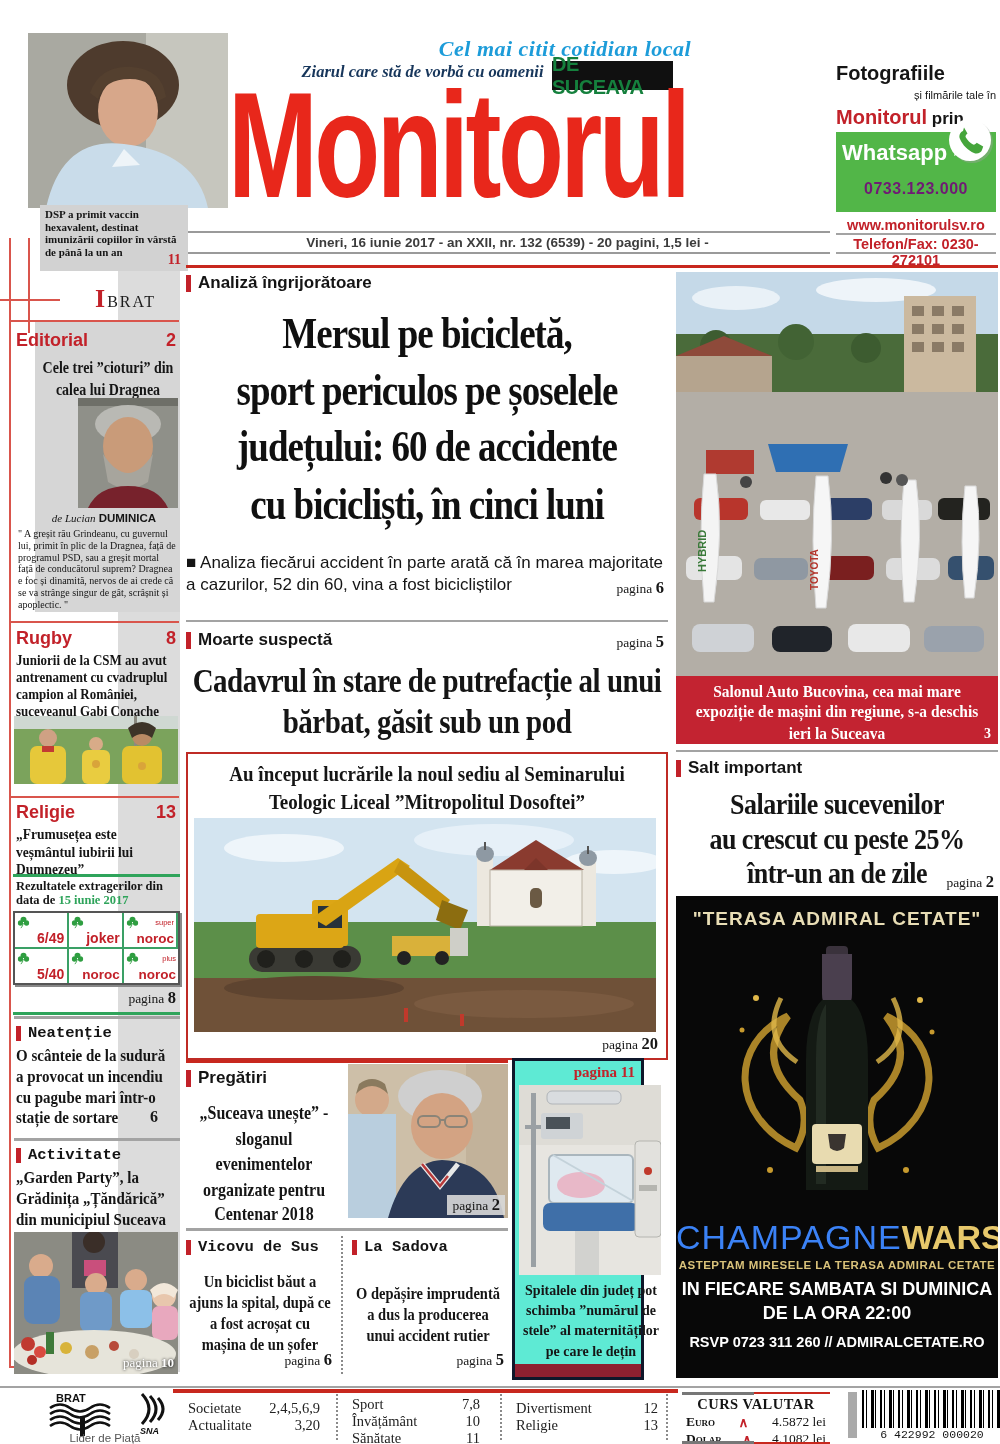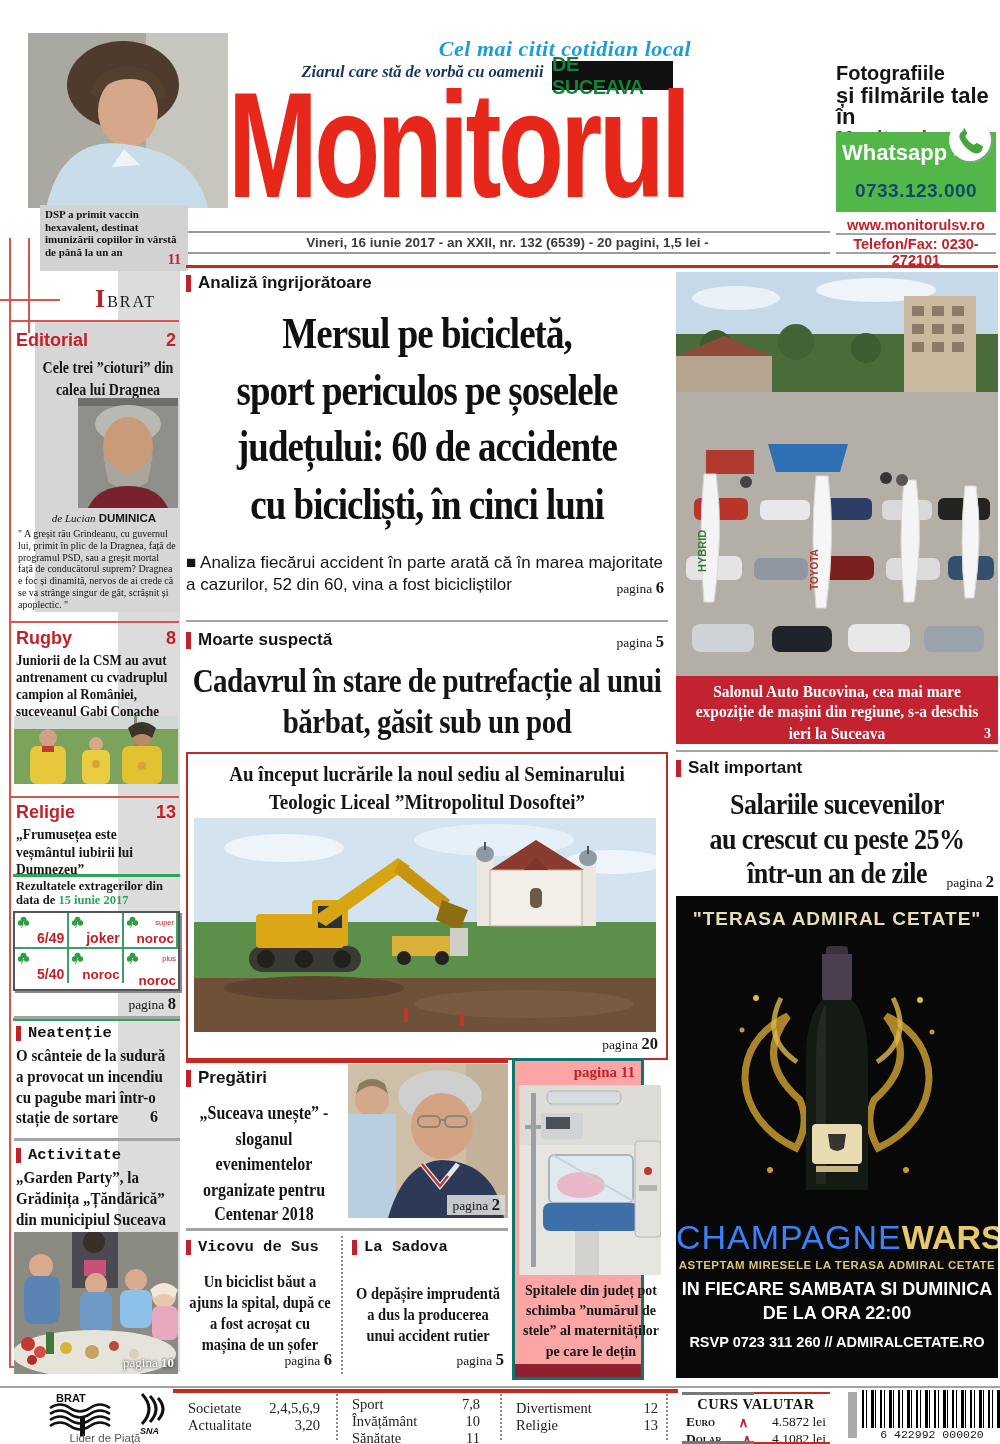--- a/index.html
+++ b/index.html
@@ -53,28 +53,28 @@
   </svg>
 </div>
 
 <div class="abs ser" style="left:330px;top:36px;width:470px;text-align:center;font-style:italic;font-weight:bold;font-size:22px;color:#1d9cd9;letter-spacing:.5px;">Cel mai citit cotidian local</div>
 <div class="abs ser" style="left:300px;top:62px;width:245px;text-align:center;font-style:italic;font-weight:bold;font-size:16.5px;color:#17365b;">Ziarul care stă de vorbă cu oamenii</div>
 <div class="abs" style="left:552px;top:61px;width:121px;height:29px;background:#101010;color:#15803d;font-weight:bold;font-size:20px;display:flex;align-items:center;justify-content:center;letter-spacing:-.5px;">DE SUCEAVA</div>
 <div class="abs" style="left:228px;top:70px;width:760px;font-weight:bold;font-size:150px;line-height:150px;color:#e8271b;letter-spacing:-5px;transform:scaleX(.72);transform-origin:left center;white-space:nowrap;">Monitorul</div>
 
 <div class="abs" style="left:836px;top:62px;width:160px;height:150px;">
   <div style="font-weight:bold;font-size:20px;line-height:23px;">Fotografiile</div>
-  <div style="font-weight:bold;font-size:22px;line-height:21px;">și filmările tale în</div>
+  <div style="font-weight:normal;font-size:11px;line-height:21px;text-align:right;">și filmările tale în</div>
   <div style="font-weight:bold;font-size:17px;line-height:22px;">
     <span class="red" style="font-size:20px;">Monitorul</span>
     <span>prin</span>
   </div>
   <div style="position:absolute;left:0;top:70px;width:160px;height:80px;background:#52b648;">
     <div style="color:#fff;font-weight:bold;font-size:22px;padding:8px 0 0 6px;">Whatsapp</div>
-    <div style="color:#0c4a6e;font-weight:bold;font-size:19px;text-align:center;margin-top:14px;letter-spacing:.5px;">0733.123.000</div>
+    <div style="color:#701a75;font-weight:bold;font-size:16px;text-align:center;margin-top:14px;letter-spacing:.5px;">0733.123.000</div>
     <span class="abs" style="right:-2px;top:-16px;">
       <svg width="54" height="54" viewBox="0 0 54 54">
         <circle cx="28" cy="26" r="21" fill="#9aa59a" opacity=".45"></circle>
         <circle cx="26" cy="24" r="21" fill="#fff"></circle>
         <polygon points="10,40 14,26 22,34" fill="#fff"></polygon>
         <path d="M19 15 c-3 1 -4.5 5 -3 8 2.5 6 8 11.5 14 14 3 1.5 7 0 8 -3 l1.2 -3.6 -6.5 -3.6 c-1 1.2 -2.4 2.4 -3.6 1.8 -2.6 -1.4 -6 -4.8 -7.4 -7.4 -.7 -1.3 .6 -2.6 1.8 -3.6 l-3.5 -6z" fill="#45a53b"></path>
       </svg>
     </span>
   </div>
 </div>
@@ -189,21 +189,21 @@
     </div>
     <div class="lotcell" style="height:34px;">
       <span class="abs" style="left:2px;top:2px;"><svg width="13" height="13" viewBox="0 0 15 15">
             <ellipse cx="7.5" cy="4" rx="3.4" ry="3" fill="#2f9e41"></ellipse>
             <ellipse cx="4" cy="8" rx="3" ry="3.2" fill="#2f9e41"></ellipse>
             <ellipse cx="11" cy="8" rx="3" ry="3.2" fill="#2f9e41"></ellipse>
             <path d="M7.5 8 q-1 4 -3 6" stroke="#2f9e41" fill="none"></path>
           </svg></span>
       <span class="abs red" style="right:2px;bottom:1px;font-weight:bold;font-size:13.5px;">noroc</span>
     </div>
-    <div class="lotcell" style="height:40px;">
+    <div class="lotcell" style="height:34px;">
       <span class="abs" style="left:2px;top:2px;"><svg width="13" height="13" viewBox="0 0 15 15">
             <ellipse cx="7.5" cy="4" rx="3.4" ry="3" fill="#2f9e41"></ellipse>
             <ellipse cx="4" cy="8" rx="3" ry="3.2" fill="#2f9e41"></ellipse>
             <ellipse cx="11" cy="8" rx="3" ry="3.2" fill="#2f9e41"></ellipse>
             <path d="M7.5 8 q-1 4 -3 6" stroke="#2f9e41" fill="none"></path>
           </svg></span>
       <span class="abs red" style="right:2px;top:5px;font-size:7.5px;">plus</span>
       <span class="abs red" style="right:2px;bottom:1px;font-weight:bold;font-size:13.5px;">noroc</span>
     </div>
   </div>
@@ -347,21 +347,21 @@
 <div class="abs pg rgt" style="left:186px;top:1350px;width:146px;"><span>pagina</span> <b>6</b></div>
 
 <div class="abs dotv" style="left:341px;top:1236px;height:138px;"></div>
 
 <div class="abs kick sm" style="left:352px;top:1238px;">
     <span>La Sadova</span>
   </div>
 <div class="abs serB ctr sY11" style="left:352px;top:1284px;width:152px;font-size:14.5px;line-height:1.3;">O depășire imprudentă a dus la producerea unui accident rutier</div>
 <div class="abs pg rgt" style="left:352px;top:1350px;width:152px;"><span>pagina</span> <b>5</b></div>
 
-<div class="abs" style="left:512px;top:1058px;width:132px;height:322px;border:3px solid #0f766e;background:#fca5a5;box-sizing:border-box;">
+<div class="abs" style="left:512px;top:1058px;width:132px;height:322px;border:3px solid #0f172a;background:#5eead4;box-sizing:border-box;">
   <div class="serB red rgt" style="padding:3px 6px 0 0;font-size:15px;"><span>pagina</span> <b>11</b></div>
   <div class="photo" style="position:absolute;left:4px;top:24px;width:142px;height:190px;">
     <svg width="142" height="190" viewBox="0 0 142 190">
       <rect width="142" height="190" fill="#e7e5e0"></rect>
       <rect width="142" height="60" fill="#dedcd6"></rect>
       <rect x="12" y="8" width="5" height="174" fill="#9aa0a4"></rect>
       <rect x="6" y="40" width="26" height="4" fill="#9aa0a4"></rect>
       <rect x="28" y="6" width="74" height="13" rx="5" fill="#d9dcdf" stroke="#b0b4b8"></rect>
       <rect x="22" y="28" width="42" height="26" rx="3" fill="#cfd3d6"></rect>
         <rect x="27" y="32" width="24" height="12" fill="#4a5258"></rect>

